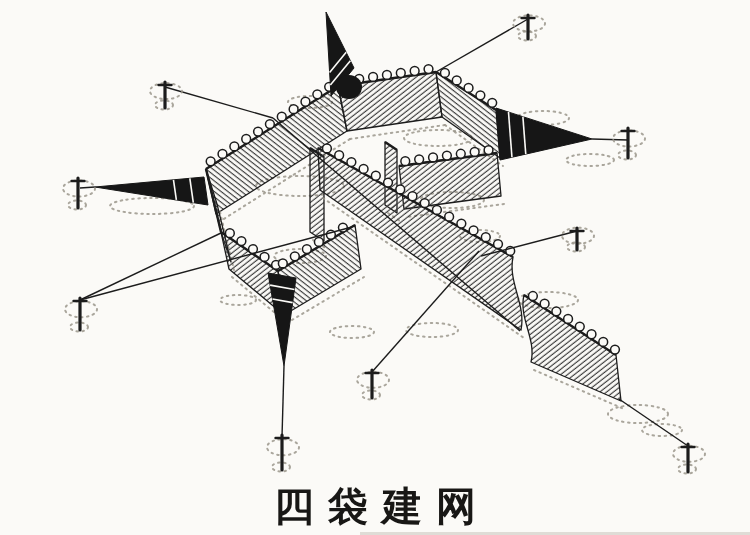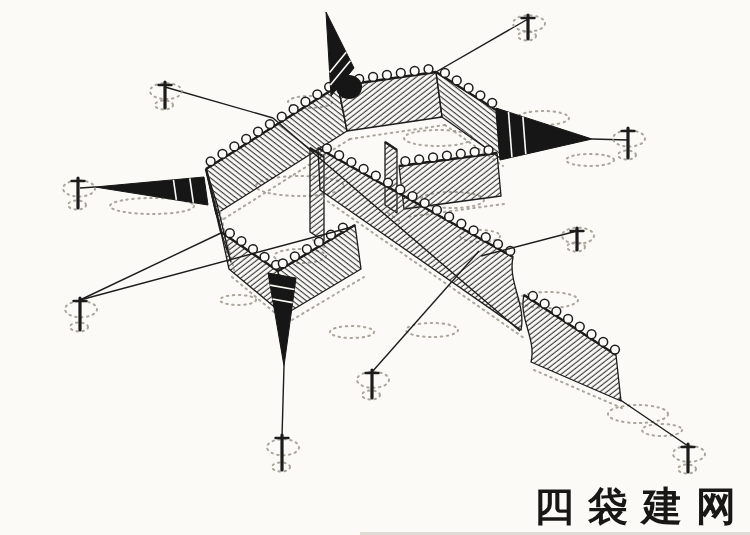--- a/index.html
+++ b/index.html
@@ -4,21 +4,21 @@
 <style>
   html,body{margin:0;padding:0;background:#e8e6e1;}
   .stage{
     position:relative;width:750px;height:535px;overflow:hidden;
     background:#fbfaf7;
     font-family:"DejaVu Serif","Liberation Serif",serif;
   }
   .stage svg{position:absolute;left:0;top:0;}
   .caption{
     position:absolute;top:479px;left:0;width:100%;
-    text-align:right;font-size:40px;font-weight:700;
+    text-align:center;font-size:40px;font-weight:700;
     letter-spacing:14px;text-indent:14px;color:#181715;
     font-family:"DejaVu Serif","Liberation Serif",serif;
   }
   .bottom-edge{
     position:absolute;right:0;bottom:0;width:52%;height:3px;
     background:#cfccc4;opacity:.65;
   }
 </style>
 </head>
 <body>

